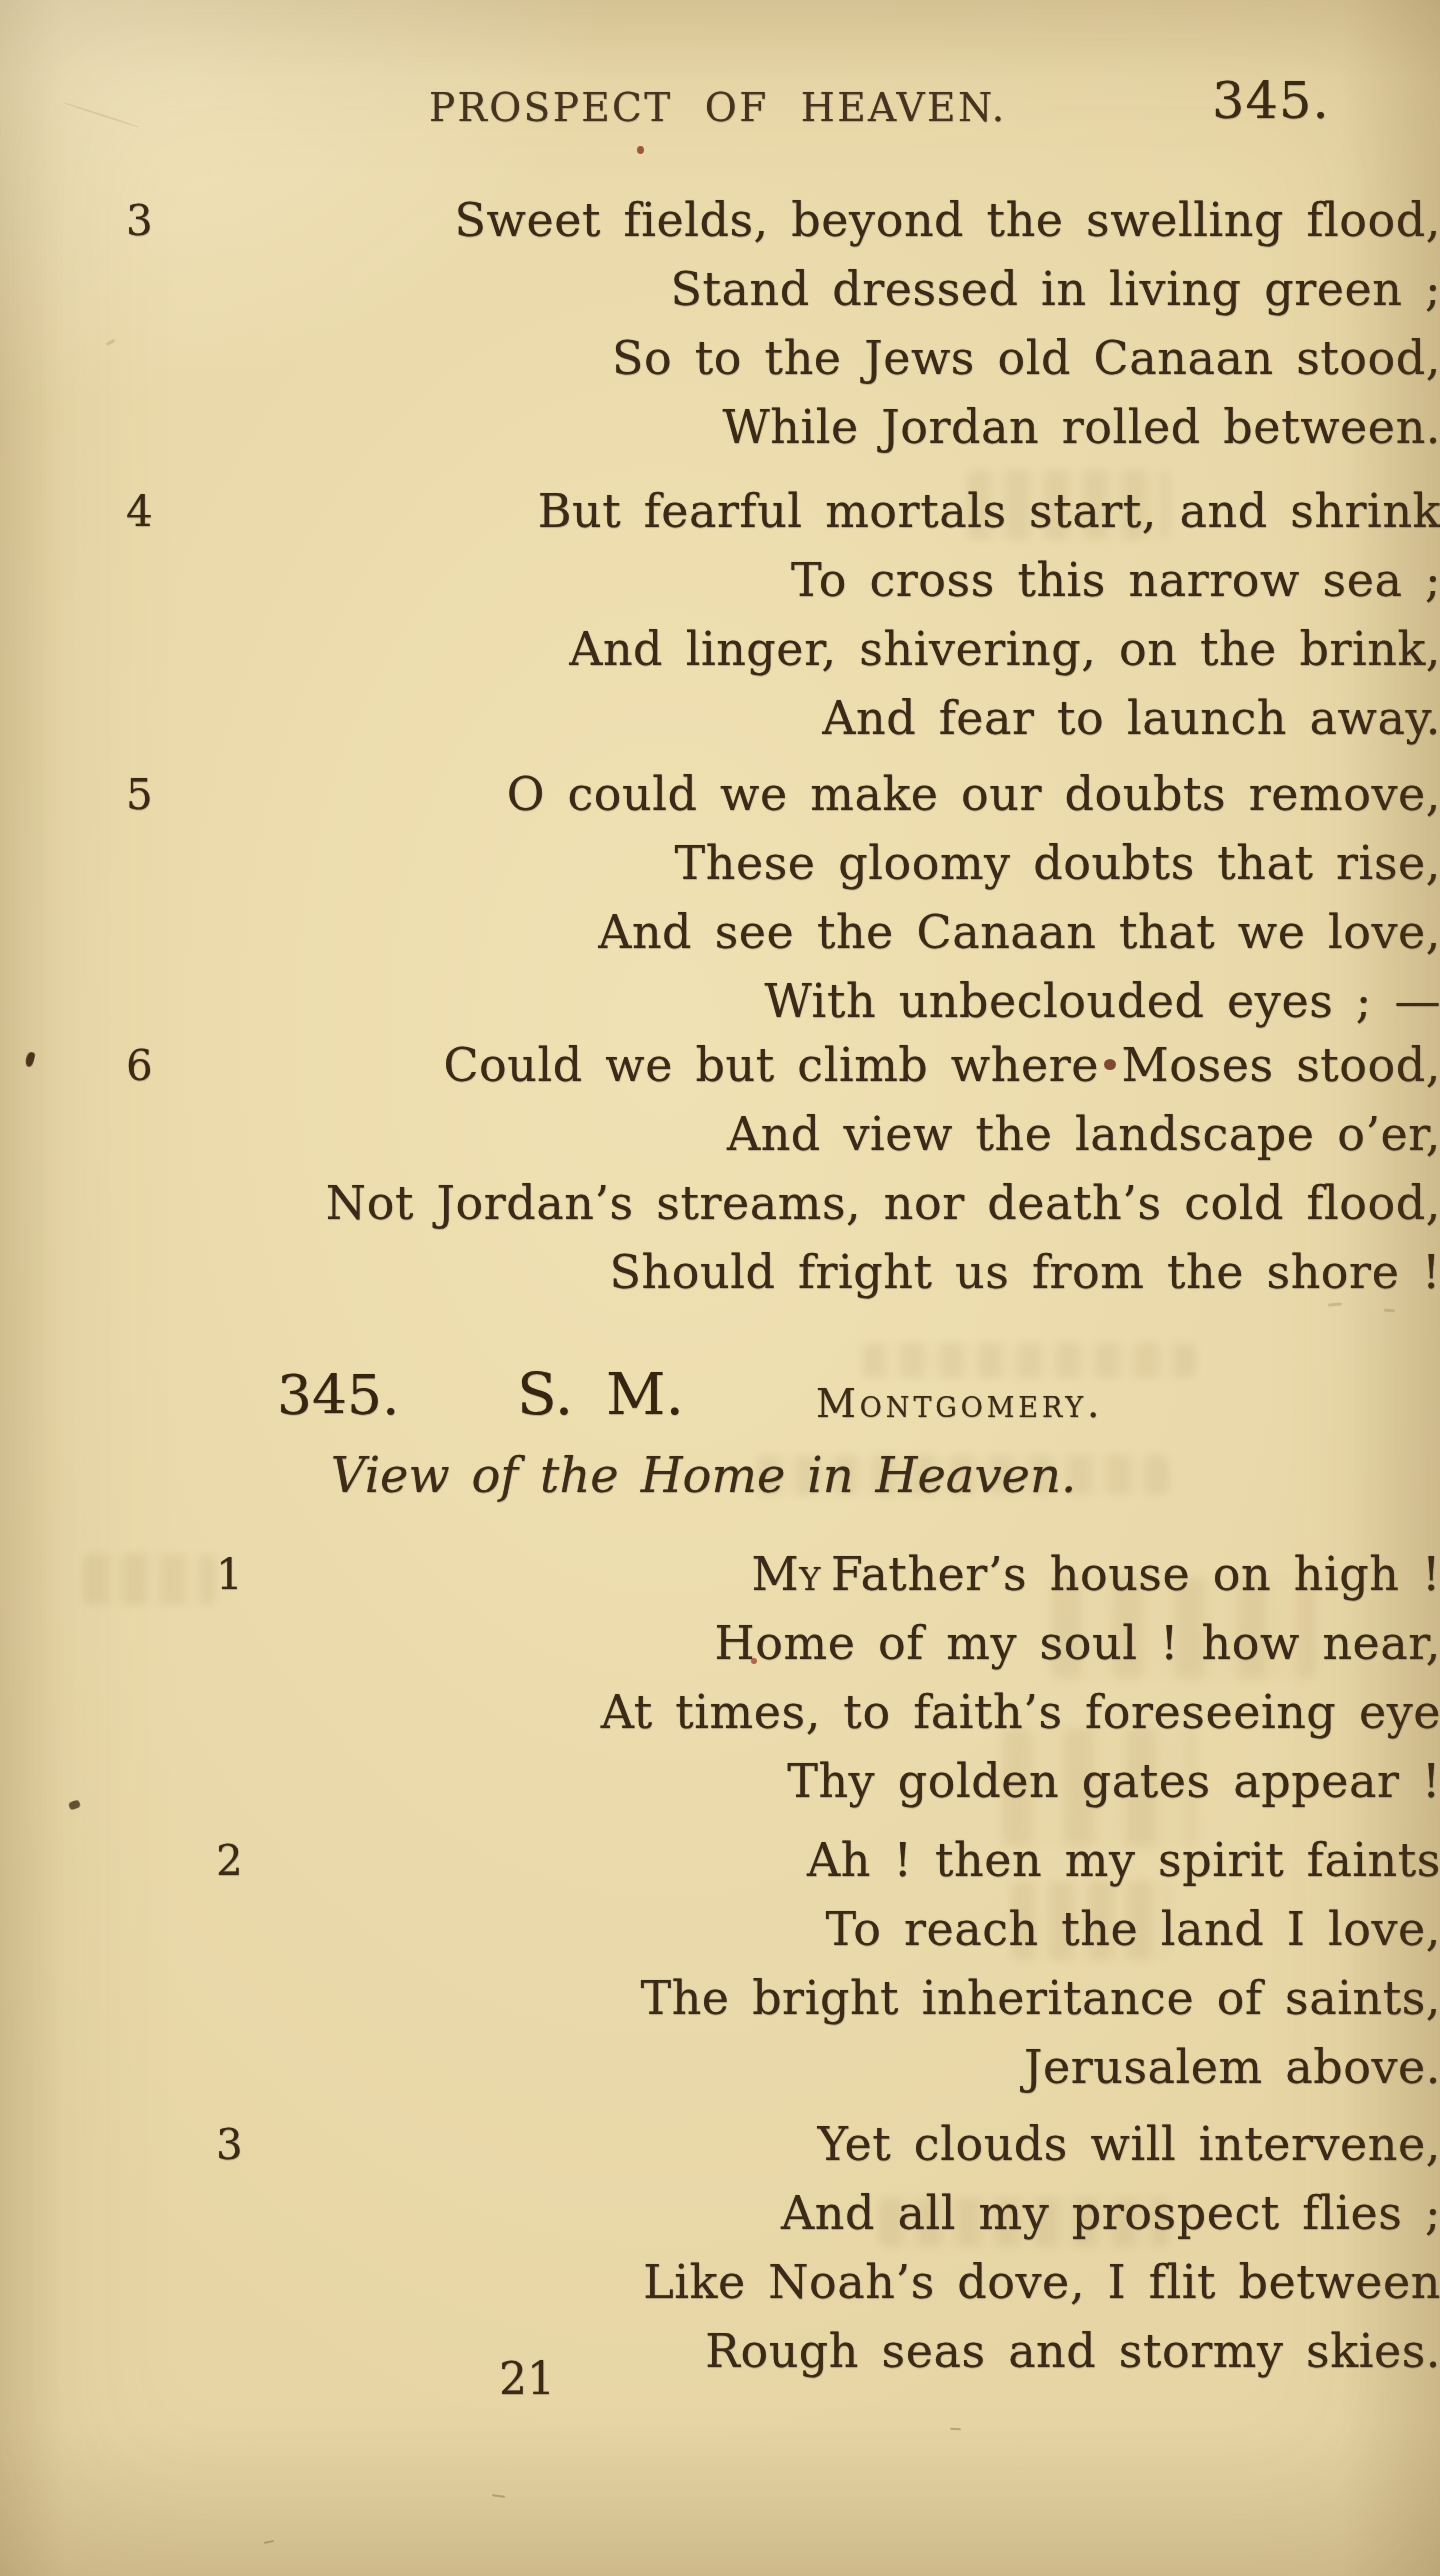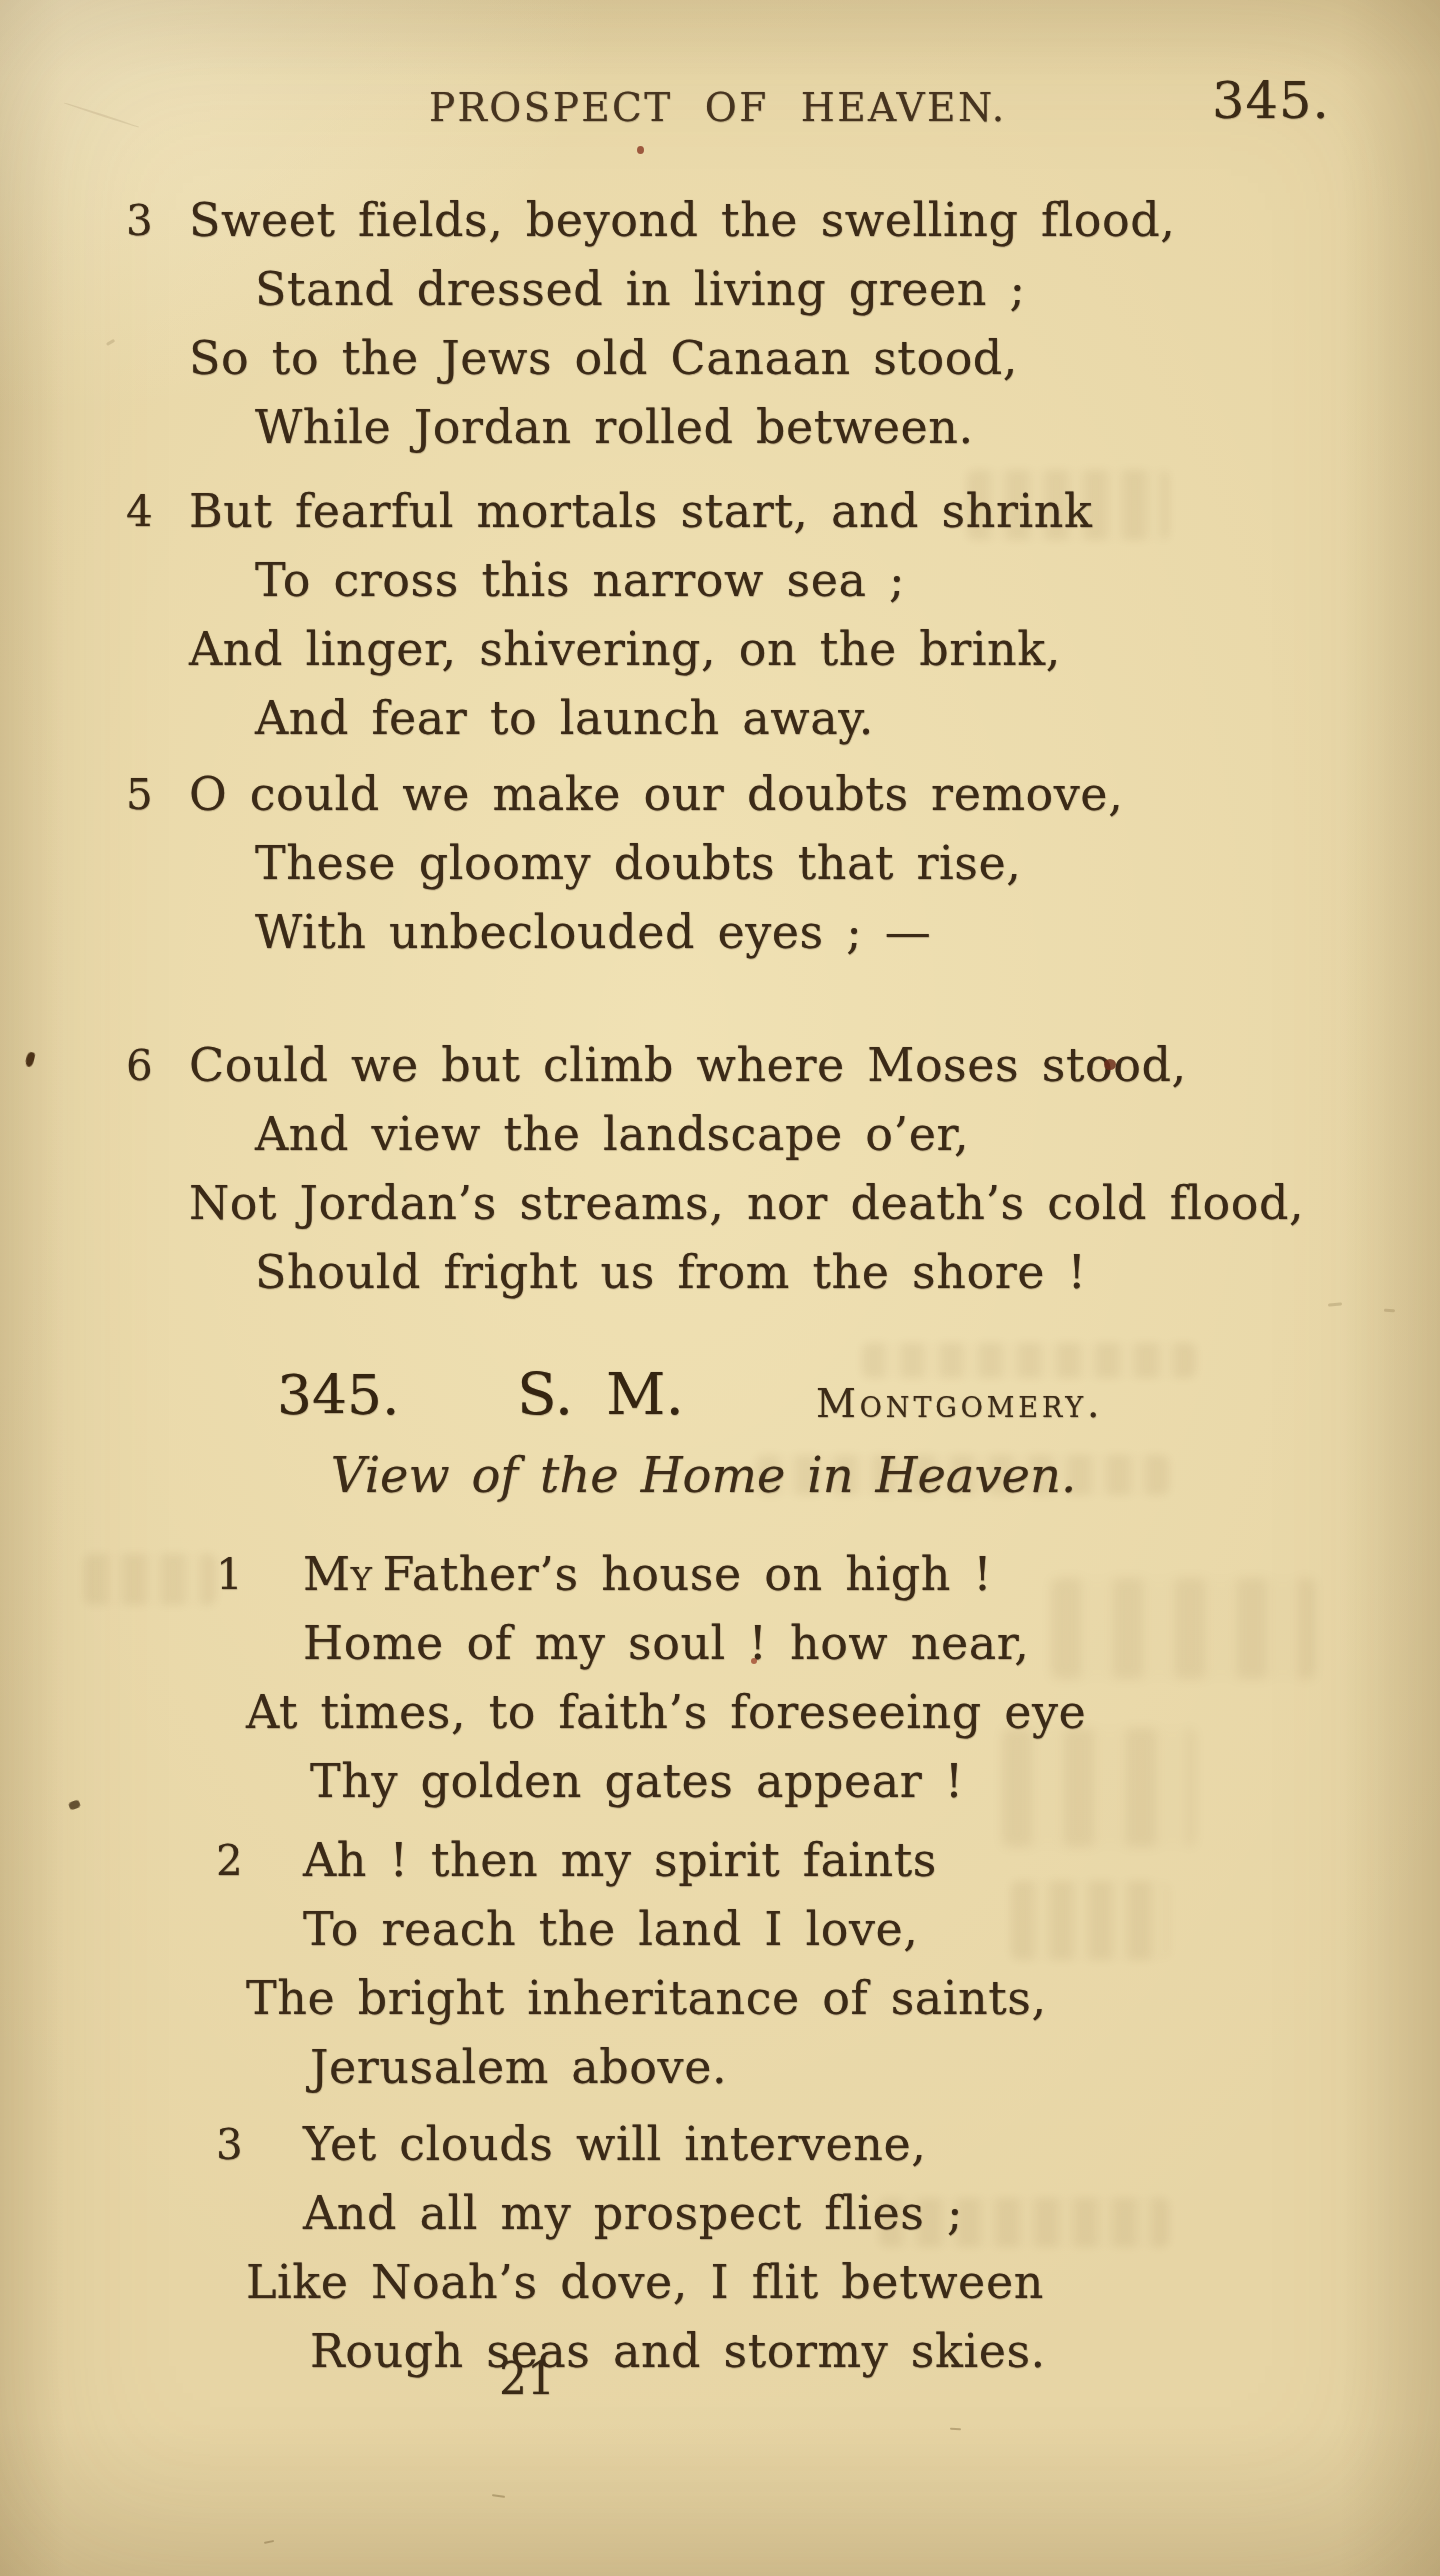--- a/index.html
+++ b/index.html
@@ -16,20 +16,21 @@
       linear-gradient(180deg, rgba(108,84,40,.09) 0, rgba(108,84,40,0) 3%, rgba(108,84,40,0) 94%, rgba(108,84,40,.13) 100%);
     font-family:"DejaVu Serif","Liberation Serif",serif;
     color:#3b2a17;
   }
   .page::after{
     content:"";position:absolute;inset:0;pointer-events:none;
     box-shadow:inset 0 0 176px rgba(118,92,44,.20);
   }
   .ink{
     text-shadow:0 0 0.9px rgba(59,42,23,.55), 0.5px 0.8px 0.8px rgba(59,42,23,.22);
+    text-align:right;
   }
   
   .running-title{
     position:absolute;top:84px;left:429px;
     font-size:39px;line-height:47px;
     letter-spacing:.06em;word-spacing:.45em;
     color:#463420;white-space:nowrap;
   }
   .folio{
     position:absolute;top:71px;left:1212px;
@@ -120,20 +121,21 @@
       <span class="vnum">4</span>
       <div class="vline la">But fearful mortals start, and shrink</div>
       <div class="vline lb">To cross this narrow sea ;</div>
       <div class="vline la">And linger, shivering, on the brink,</div>
       <div class="vline lb">And fear to launch away.</div>
     </div>
     <div class="verse h1 ink" style="top:760px">
       <span class="vnum">5</span>
       <div class="vline la">O could we make our doubts remove,</div>
       <div class="vline lb">These gloomy doubts that rise,</div>
+      <div class="vline la">And see the Canaan that we love,</div>
       <div class="vline lb">With unbeclouded eyes ; —</div>
     </div>
     <div class="verse h1 ink" style="top:1031px">
       <span class="vnum">6</span>
       <div class="vline la">Could we but climb where Moses stood,</div>
       <div class="vline lb">And view the landscape o’er,</div>
       <div class="vline la">Not Jordan’s streams, nor death’s cold flood,</div>
       <div class="vline lb">Should fright us from the shore !</div>
     </div>
   </section>

